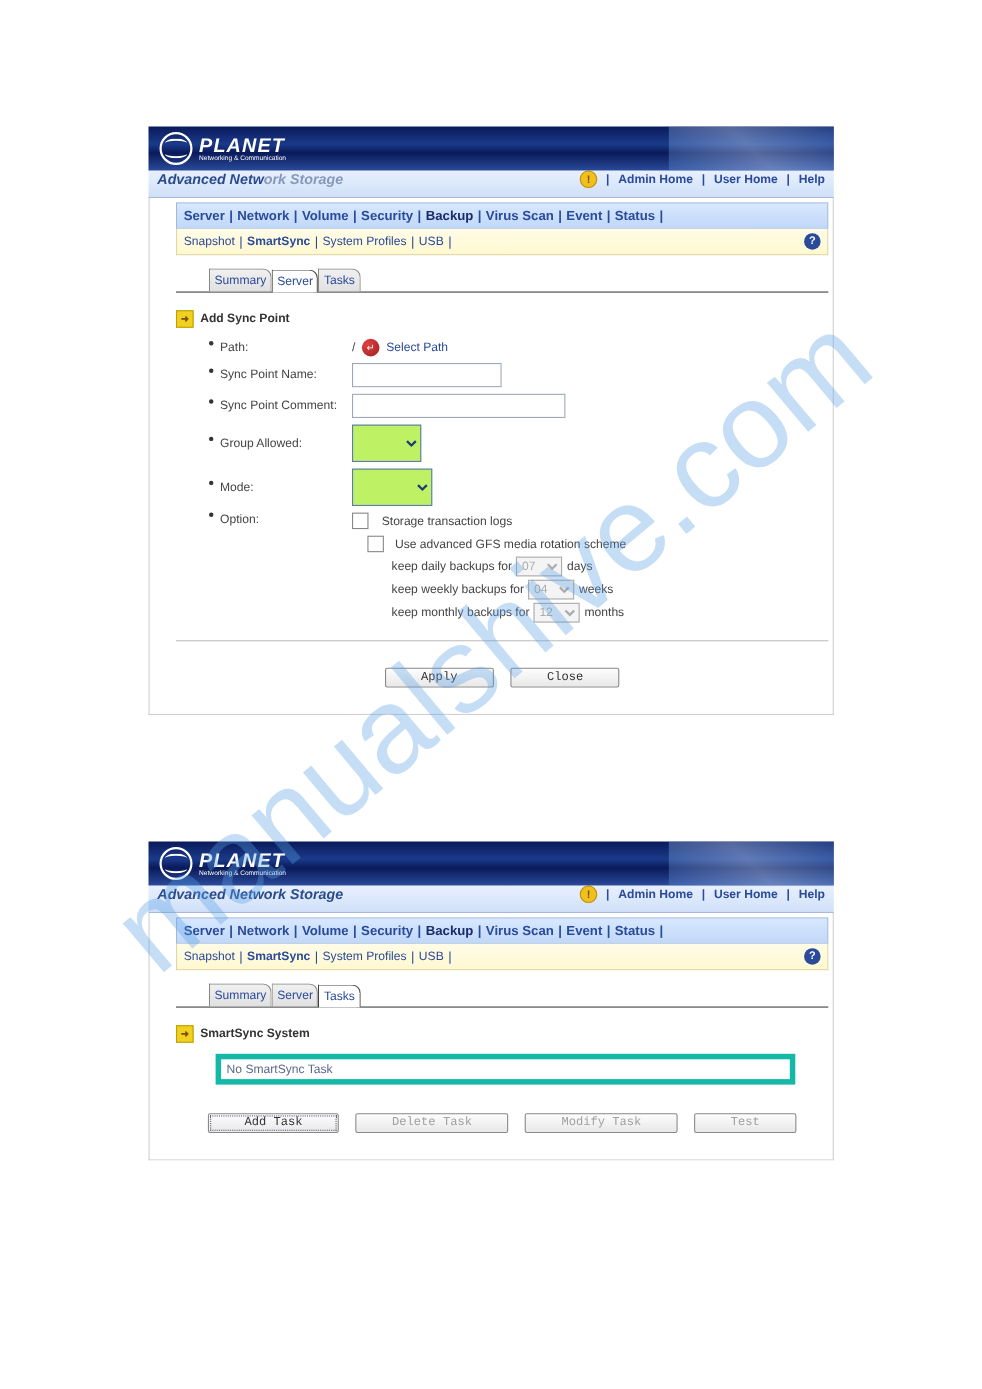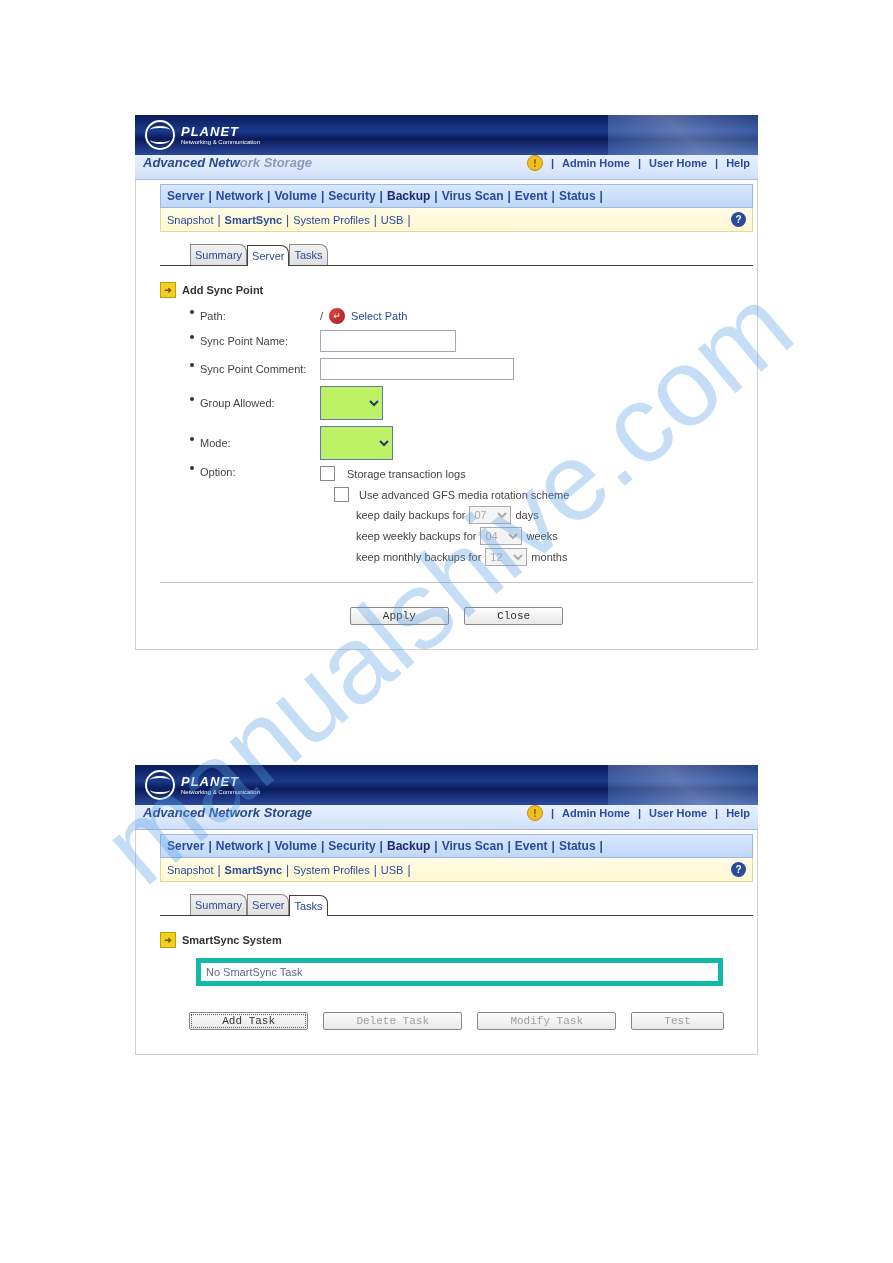--- a/index.html
+++ b/index.html
@@ -7,21 +7,21 @@
 .wm{position:absolute;left:50%;top:50%;transform:translate(-50%,-50%) rotate(-40deg);font-size:110px;color:rgba(90,160,230,.35);z-index:999;pointer-events:none;font-weight:400;white-space:nowrap}
 .shot{margin:0 135px;border:0;background:#fff}
 .shot1{margin-top:115px}
 .shot2{margin-top:115px}
 .header{height:40px;background:linear-gradient(to bottom,#0a1a5a 0%,#1a3a8a 40%,#0a1a5a 60%,#2a4a9a 100%);display:flex;align-items:center;padding:0 10px;position:relative;overflow:hidden}
 .header::after{content:"";position:absolute;right:0;top:0;width:150px;height:40px;background:linear-gradient(45deg,rgba(100,150,220,.3) 0%,rgba(200,220,255,.4) 50%,rgba(100,150,220,.3) 100%)}
 .logo{display:flex;align-items:center;gap:6px;z-index:1}
 .logo-ball{width:26px;height:26px;border-radius:50%;border:2px solid #fff;position:relative;background:transparent}
 .logo-ball::before{content:"";position:absolute;left:3px;top:4px;right:3px;height:6px;border-top:2px solid #fff;border-radius:50%}
 .logo-ball::after{content:"";position:absolute;left:3px;bottom:4px;right:3px;height:6px;border-bottom:2px solid #fff;border-radius:50%}
-.logo-text{color:#fff;font-size:13px;font-weight:bold;font-style:italic;letter-spacing:1px;line-height:1}
+.logo-text{color:#fff;font-size:18px;font-weight:bold;font-style:italic;letter-spacing:1px;line-height:1}
 .logo-sub{color:#fff;font-size:6px;display:block;font-weight:normal;font-style:normal;letter-spacing:0}
 .subbar{height:24px;background:linear-gradient(to bottom,#e8f0ff,#d0e0f8);display:flex;align-items:flex-start;padding:0 8px;justify-content:space-between;border-bottom:1px solid #a8b8d8}
 .subbar-l{font-size:13px;font-style:italic;font-weight:bold}
 .subbar-l .a{color:#2a4a8a}.subbar-l .s{color:#8898b8}
 .subbar-r{display:flex;align-items:center;gap:4px;font-size:11px;color:#2a4a9a;font-weight:bold}
 .subbar-r .warn{width:14px;height:14px;border-radius:50%;background:#f0c020;border:1px solid #c09000;display:inline-flex;align-items:center;justify-content:center;color:#805000;font-size:10px}
 .subbar-r .sep{color:#2a4a9a;padding:0 4px}
 .content{padding:4px 4px 0 24px;background:#fff;border-left:1px solid #d0d0d0;border-right:1px solid #d0d0d0;border-bottom:1px solid #d0d0d0}
 .mainnav{background:linear-gradient(to bottom,#d8e8ff,#c0d8f8);border:1px solid #a0b8e0;padding:4px 6px;display:flex;align-items:center}
 .mainnav a{color:#2a4a9a;font-weight:bold;font-size:12px;text-decoration:none}

